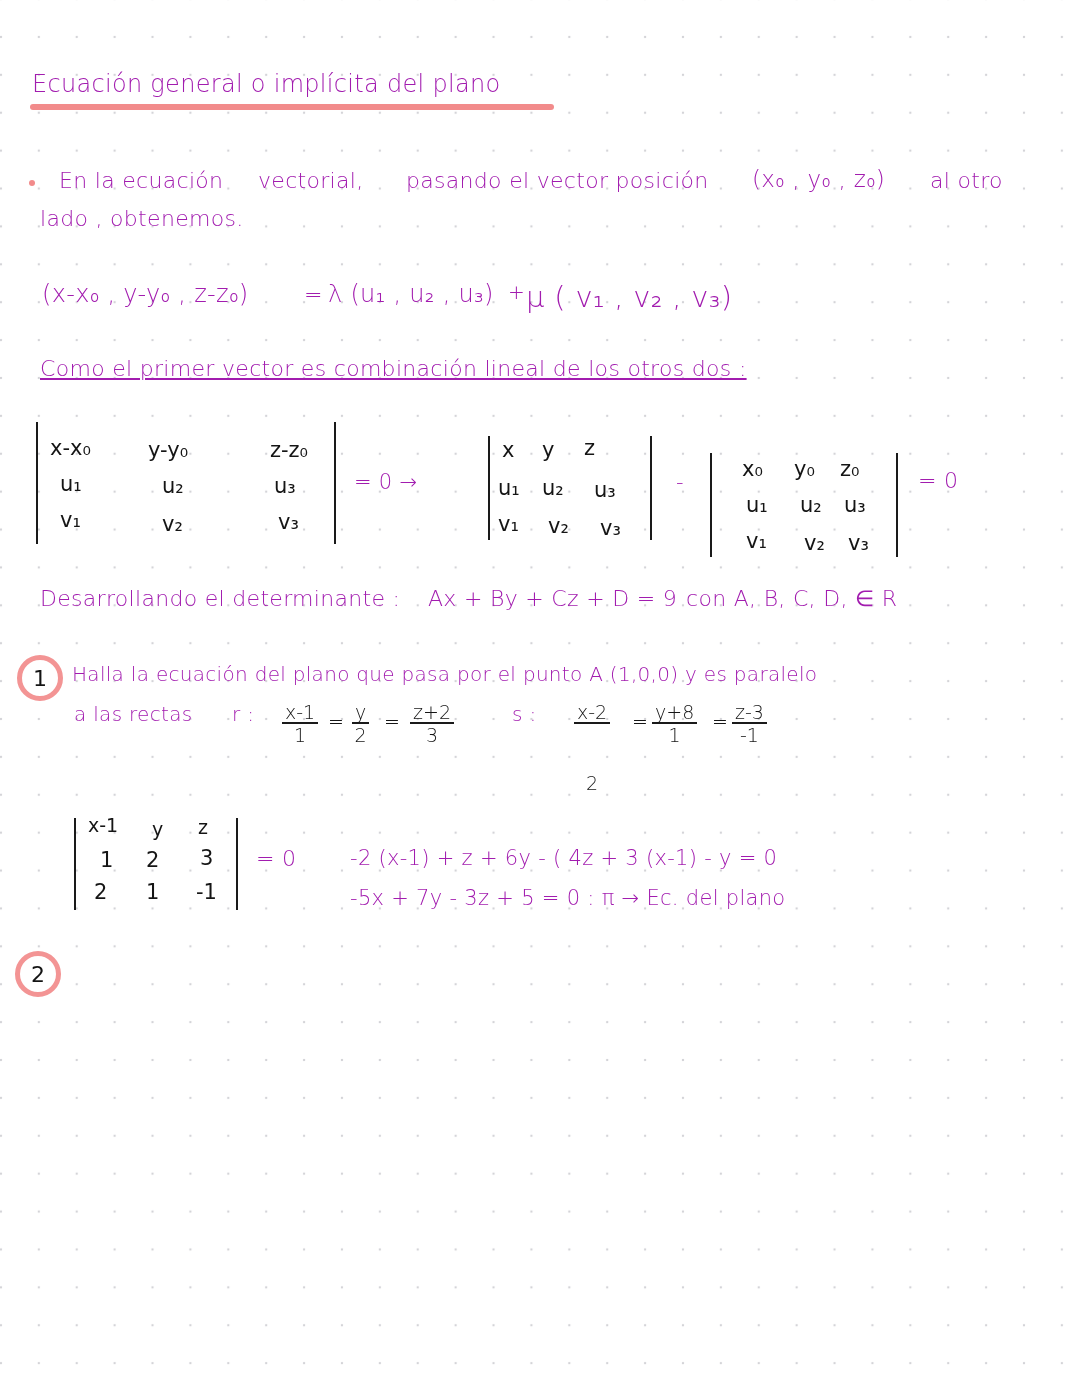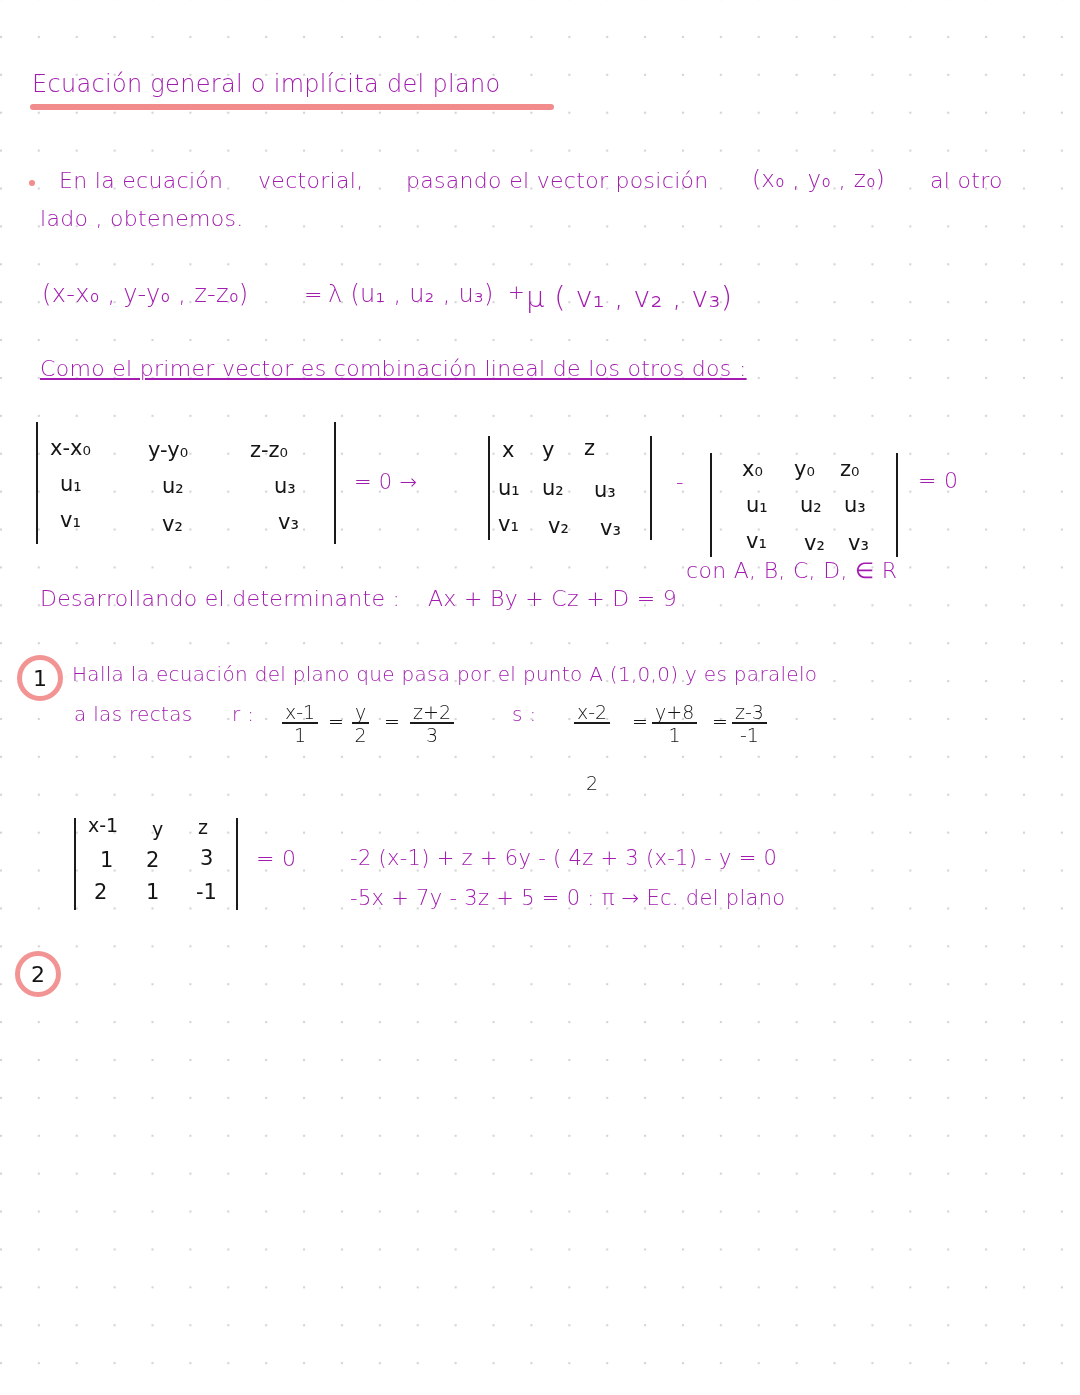--- a/index.html
+++ b/index.html
@@ -43,21 +43,21 @@
 <div class="hw" style="left:304px; top:282px; font-size:22px;">=</div>
 <div class="hw" style="left:328px; top:280px; font-size:24px;">λ (u₁ , u₂ , u₃)</div>
 <div class="hw" style="left:508px; top:280px; font-size:20px;">+</div>
 <div class="hw" style="left:526px; top:280px; font-size:29px;">μ ( v₁ , v₂ , v₃)</div>
 
 <div class="hw t" style="left:40px; top:356px;text-decoration:underline;">Como el primer vector es combinación lineal de los otros dos :</div>
 
 <div class="det" style="left:36px; top:422px; width:296px; height:122px;">
   <div class="cell" style="left:12px; top:14px;">x-x₀</div>
   <div class="cell" style="left:110px; top:16px;">y-y₀</div>
-  <div class="cell" style="left:212px; top:16px;">z-z₀</div>
+  <div class="cell" style="left:232px; top:16px;">z-z₀</div>
   <div class="cell" style="left:22px; top:50px;">u₁</div>
   <div class="cell" style="left:124px; top:52px;">u₂</div>
   <div class="cell" style="left:236px; top:52px;">u₃</div>
   <div class="cell" style="left:22px; top:86px;">v₁</div>
   <div class="cell" style="left:124px; top:90px;">v₂</div>
   <div class="cell" style="left:240px; top:88px;">v₃</div>
 </div>
 <div class="hw" style="left:354px; top:470px; font-size:21px;">= 0 →</div>
 
 <div class="det" style="left:488px; top:436px; width:160px; height:104px;">
@@ -81,21 +81,21 @@
   <div class="cell" style="left:88px; top:40px;">u₂</div>
   <div class="cell" style="left:132px; top:40px;">u₃</div>
   <div class="cell" style="left:34px; top:76px;">v₁</div>
   <div class="cell" style="left:92px; top:78px;">v₂</div>
   <div class="cell" style="left:136px; top:78px;">v₃</div>
 </div>
 <div class="hw" style="left:918px; top:468px; font-size:22px;">= 0</div>
 
 <div class="hw t" style="left:40px; top:586px;">Desarrollando el determinante :</div>
 <div class="hw t" style="left:428px; top:586px;">Ax + By + Cz + D = 9</div>
-<div class="hw t" style="left:686px; top:558px;">con  A, B, C, D, ∈ R</div>
+<div class="hw t" style="left:686px; top:586px;">con  A, B, C, D, ∈ R</div>
 
 <div class="circle-num" style="left:17px; top:655px;">1</div>
 <div class="hw" style="left:72px; top:662px; font-size:20px;">Halla la ecuación del plano que pasa por el punto A (1,0,0) y es paralelo</div>
 <div class="hw" style="left:74px; top:702px; font-size:20px;">a las rectas</div>
 <div class="hw" style="left:232px; top:702px; font-size:20px;">r :</div>
 
 <div class="frac" style="left:282px; top:702px;">
   <span class="num">x-1</span>
   <span class="den">1</span>
 </div>

